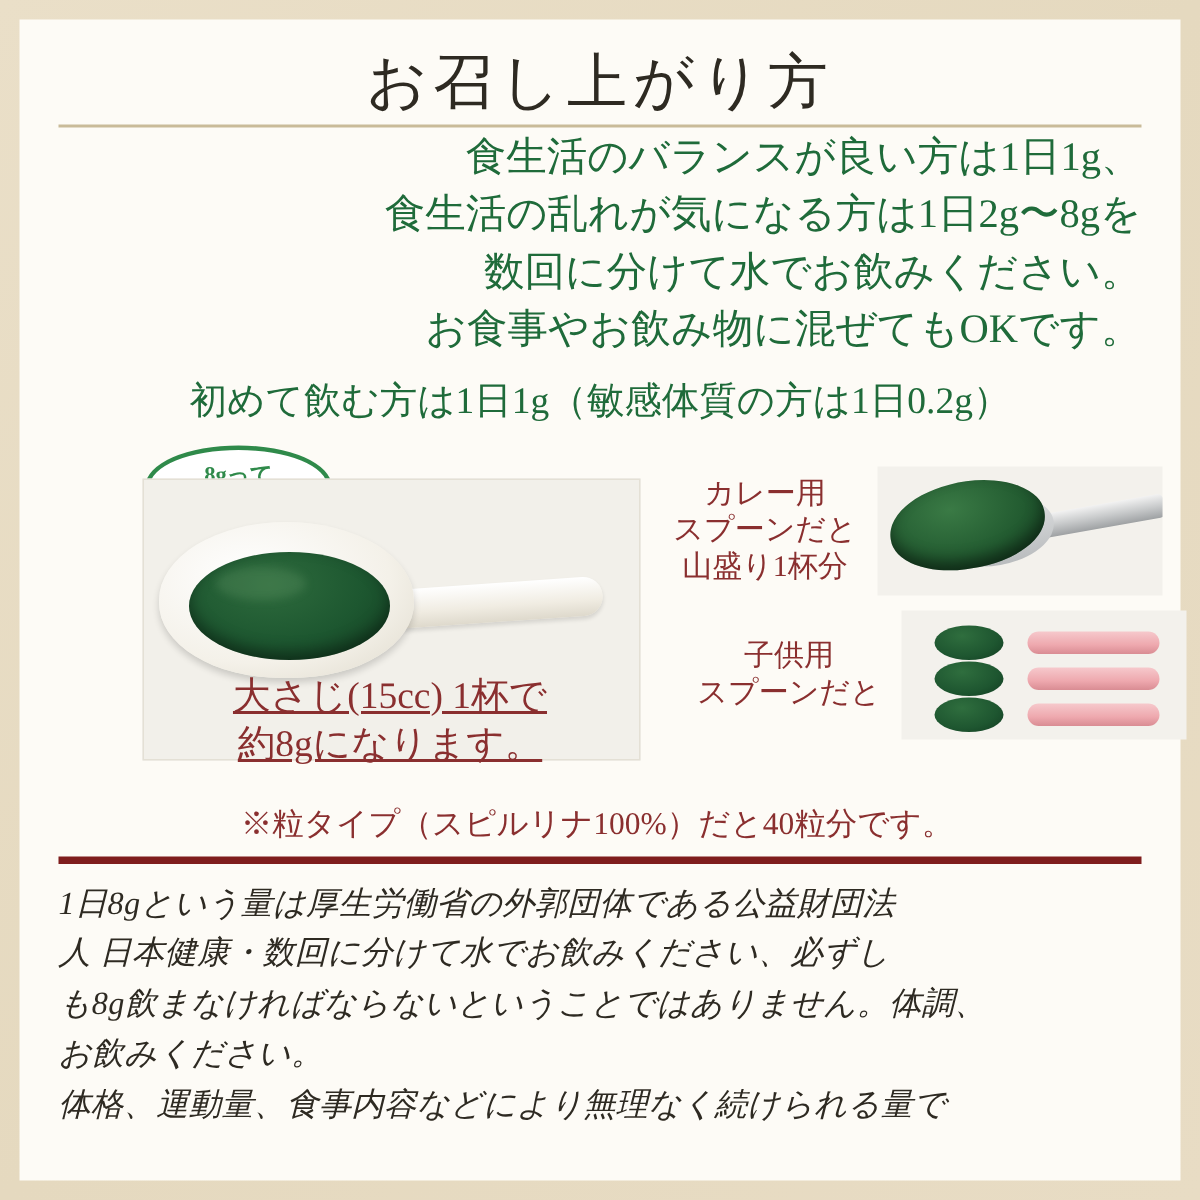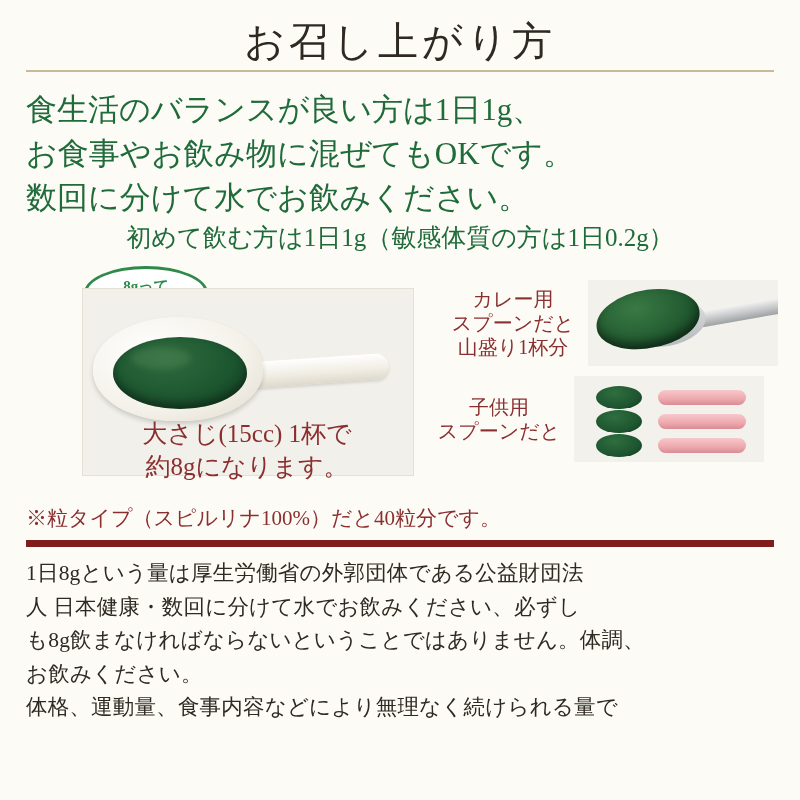--- a/index.html
+++ b/index.html
@@ -12,21 +12,21 @@
     font-family: "Liberation Serif", serif;
     background: #e8dcc4;
     overflow: hidden;
   }
   .page {
     position: relative;
     width: 800px;
     height: 800px;
     background: linear-gradient(135deg, #eadfc8 0%, #e5d9bf 50%, #e8dcc4 100%);
     box-sizing: border-box;
-    padding: 0;
+    padding: 13px;
   }
   .inner {
     position: relative;
     width: 100%;
     height: 100%;
     background: #fdfbf6;
     box-sizing: border-box;
     padding: 14px 26px 18px 26px;
     display: flex;
     flex-direction: column;
@@ -41,34 +41,34 @@
   .title {
     font-size: 40px;
     color: #2e2a22;
     letter-spacing: 4px;
     line-height: 1.2;
     font-weight: normal;
     margin: 0;
   }
   
   .intro {
-    text-align: left;
+    text-align: right;
     color: #1f6b3a;
-    font-size: 31px;
+    font-size: 27px;
     line-height: 1.42;
-    margin-top: 16px;
     letter-spacing: 0px;
   }
   .intro .line { display: block; white-space: nowrap; }
 
   .secondary {
     text-align: center;
     color: #1f6b3a;
     font-size: 25px;
     line-height: 1.45;
+    margin-top: 12px;
   }
   .secondary .line { display: block; white-space: nowrap; }
 
   
   .demo {
     position: relative;
     margin-top: 10px;
     height: 236px;
   }
   .demo-box {
@@ -134,21 +134,21 @@
   .cap-left {
     position: absolute;
     left: 56px;
     top: 152px;
     width: 330px;
     text-align: center;
     color: #8a2f2f;
     font-size: 25px;
     line-height: 1.3;
   }
-  .cap-left .line { display:block; }
+  .cap-left .line { display:block;text-decoration:underline; }
 
   
   .bubble {
     position: absolute;
     left: 58px;
     top: 0px;
     width: 124px;
     height: 54px;
     background: #ffffff;
     border: 3px solid #2f8a4a;
@@ -242,54 +242,56 @@
     width: 46px; height: 23px;
     background: radial-gradient(ellipse at 40% 30%, #2f6e3e 0%, #1e5630 60%, #113a20 100%);
     border-radius: 50%;
   }
   .kid-spoons .k1 { left: 22px; top: 14px; }
   .kid-spoons .k2 { left: 22px; top: 38px; }
   .kid-spoons .k3 { left: 22px; top: 62px; }
 
   
   .note {
-    text-align: left;
+    text-align: center;
     color: #8a2f2f;
     font-size: 21px;
     margin-top: 2px;
     padding-right: 4px;
-    border-bottom: 7px solid #7f1d1d;
+    border-bottom: 5px solid #7f1d1d;
     padding-bottom: 8px;
   }
 
   
   .body-text {
     margin-top: 10px;
     color: #2e2a22;
     font-size: 21.5px;
     line-height: 1.56;
     text-align: justify;
     letter-spacing: 0.2px;
+    font-style: italic;
   }
   .body-text .line { display: block; white-space: nowrap; }
 </style>
 </head>
 <body>
 
 <div class="page">
   <div class="inner">
 
     <div class="title-wrap">
       <h1 class="title">お召し上がり方</h1>
     </div>
 
     <div class="intro">
       <span class="line">食生活のバランスが良い方は1日1g、</span>
+      <span class="line">食生活の乱れが気になる方は1日2g〜8gを</span>
+      <span class="line">数回に分けて水でお飲みください。</span>
       <span class="line">お食事やお飲み物に混ぜてもOKです。</span>
-      <span class="line">数回に分けて水でお飲みください。</span>
     </div>
 
     <div class="secondary">
       <span class="line">初めて飲む方は1日1g（敏感体質の方は1日0.2g）</span>
     </div>
 
     <div class="demo">
 
       <div class="bubble">
         <span class="b1">8gって</span>
@@ -308,34 +310,34 @@
         </div>
       </div>
 
       <div class="cap-left">
         <span class="line">大さじ(15cc) 1杯で</span>
         <span class="line">約8gになります。</span>
       </div>
 
       <div class="right-col">
 
-        <div class="rc-row" style="left:16px; top:0;">
+        <div class="rc-row" style="left:0; top:0;">
           <div class="rc-label">
             <span class="line">カレー用</span>
             <span class="line">スプーンだと</span>
             <span class="line">山盛り1杯分</span>
           </div>
           <div class="rc-photo curry-spoon">
             <div class="metal-handle"></div>
             <div class="metal-bowl"></div>
             <div class="heap"></div>
           </div>
         </div>
 
-        <div class="rc-row" style="left:2px; top:96px;">
+        <div class="rc-row" style="left:16px; top:96px;">
           <div class="rc-label">
             <span class="line">子供用</span>
             <span class="line">スプーンだと</span>
           </div>
           <div class="rc-photo kid-spoons">
             <div class="ks k1">
               <div class="pink"></div>
               <div class="head"></div>
             </div>
             <div class="ks k2">

